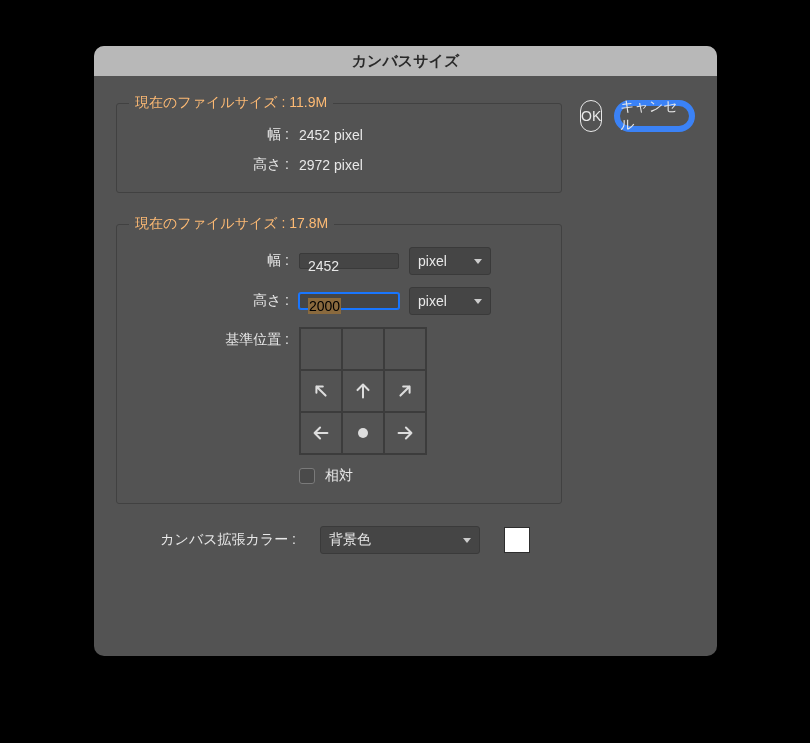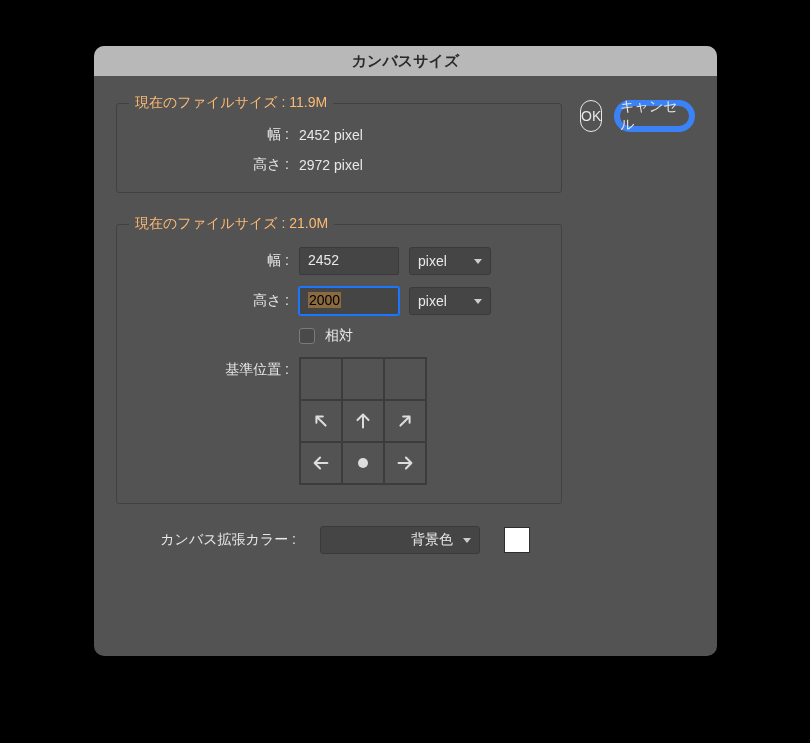--- a/index.html
+++ b/index.html
@@ -68,21 +68,21 @@
 }
 .value { color: #e8e8e8; }
 
 .input-text {
   background: #454545;
   border: 1px solid #3a3a3a;
   color: #e8e8e8;
   font-size: 14px;
   padding: 4px 8px;
   width: 100px;
-  height: 28px;
+  height: 16px;
   border-radius: 2px;
 }
 .input-text.focused {
   border: 1px solid #1976ff;
   box-shadow: 0 0 0 1px #1976ff;
 }
 .input-text.focused .seltext {
   background: #8a6a3e;
   color: #000000;
   padding: 0 1px;
@@ -94,21 +94,21 @@
   color: #e8e8e8;
   height: 28px;
   border-radius: 3px;
   display: inline-flex;
   align-items: center;
   padding: 0 8px;
   gap: 10px;
   cursor: pointer;
 }
 .select.unit { width: 82px; justify-content: space-between; }
-.select.ext { width: 160px; justify-content: flex-end; }
+.select.ext { width: 160px; justify-content: space-between; }
 .chevron {
   width: 0; height: 0;
   border-left: 4px solid transparent;
   border-right: 4px solid transparent;
   border-top: 5px solid #ccc;
 }
 
 .checkbox {
   width: 16px; height: 16px;
   border: 1px solid #7a7a7a;
@@ -184,47 +184,41 @@
           <div class="value">2452 pixel</div>
         </div>
         <div class="row">
           <div class="label">高さ :</div>
           <div class="value">2972 pixel</div>
         </div>
       </fieldset>
 
       <fieldset>
         <legend>
-          <span>現在のファイルサイズ : </span><span>21.0M</span>
+          <span>現在のファイルサイズ : </span><span>17.8M</span>
         </legend>
 
         <div class="row">
           <div class="label">幅 :</div>
           <div class="input-text"><span>2452</span></div>
           <div class="select unit">
             <span>pixel</span>
             <span class="chevron"></span>
           </div>
         </div>
 
         <div class="row">
           <div class="label">高さ :</div>
           <div class="input-text focused"><span class="seltext">2000</span></div>
           <div class="select unit">
             <span>pixel</span>
             <span class="chevron"></span>
           </div>
         </div>
 
-        <div class="row">
-          <div class="label"></div>
-          <span class="checkbox"></span>
-          <span>相対</span>
-        </div>
-
         <div class="row" style="align-items:flex-start;">
           <div class="label" style="padding-top:4px;">基準位置 :</div>
           <div class="anchor-grid">
             <div class="anchor-cell"></div>
             <div class="anchor-cell"></div>
             <div class="anchor-cell"></div>
             <div class="anchor-cell">
               <svg viewBox="0 0 24 24">
                   <path d="M17 17 L7 7 M7 7 L7 14 M7 7 L14 7" stroke="#ddd" stroke-width="2.2" fill="none" stroke-linecap="round"></path>
                 </svg>
@@ -247,20 +241,26 @@
             <div class="anchor-cell">
               <div class="anchor-dot"></div>
             </div>
             <div class="anchor-cell">
               <svg viewBox="0 0 24 24">
                   <path d="M5 12 L19 12 M19 12 L13 6 M19 12 L13 18" stroke="#ddd" stroke-width="2.2" fill="none" stroke-linecap="round"></path>
                 </svg>
             </div>
           </div>
         </div>
+
+        <div class="row">
+          <div class="label"></div>
+          <span class="checkbox"></span>
+          <span>相対</span>
+        </div>
       </fieldset>
 
       <div class="ext-row">
         <div class="ext-label">カンバス拡張カラー :</div>
         <div class="select ext">
           <span>背景色</span>
           <span class="chevron"></span>
         </div>
         <div class="color-swatch" style="background:#ffffff"></div>
       </div>

